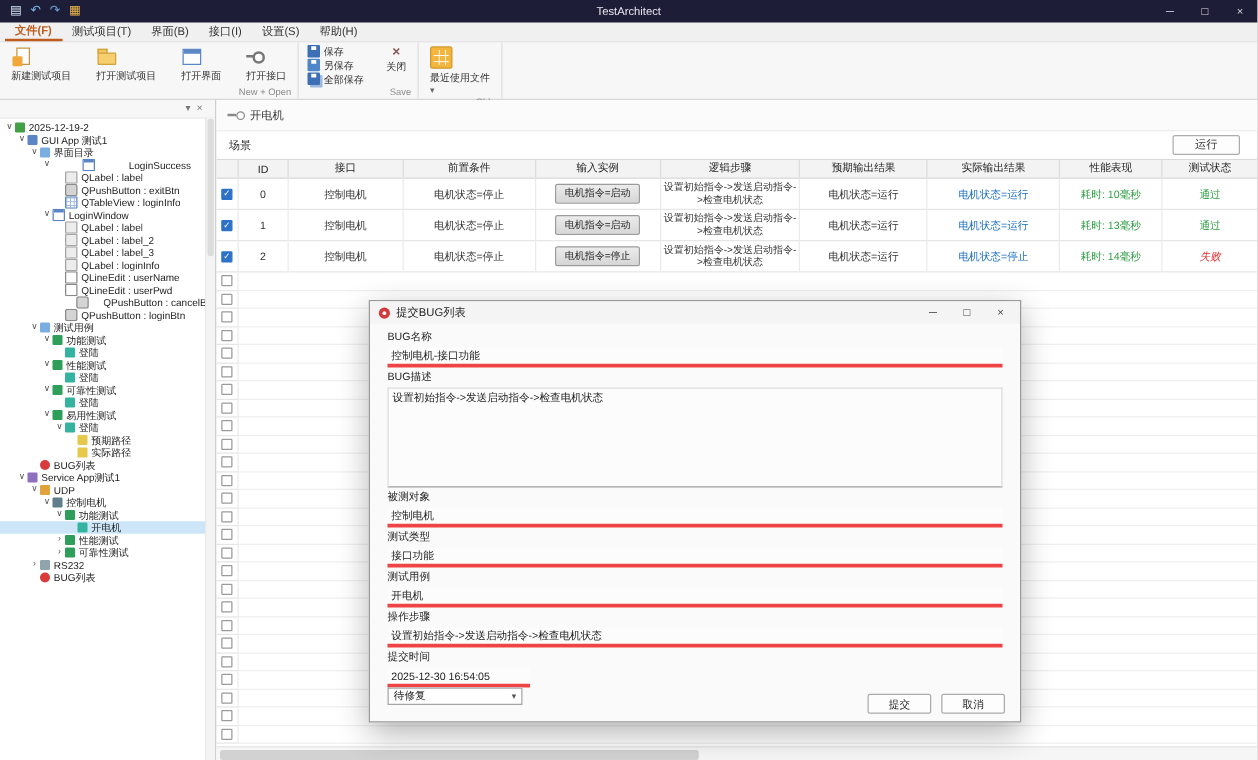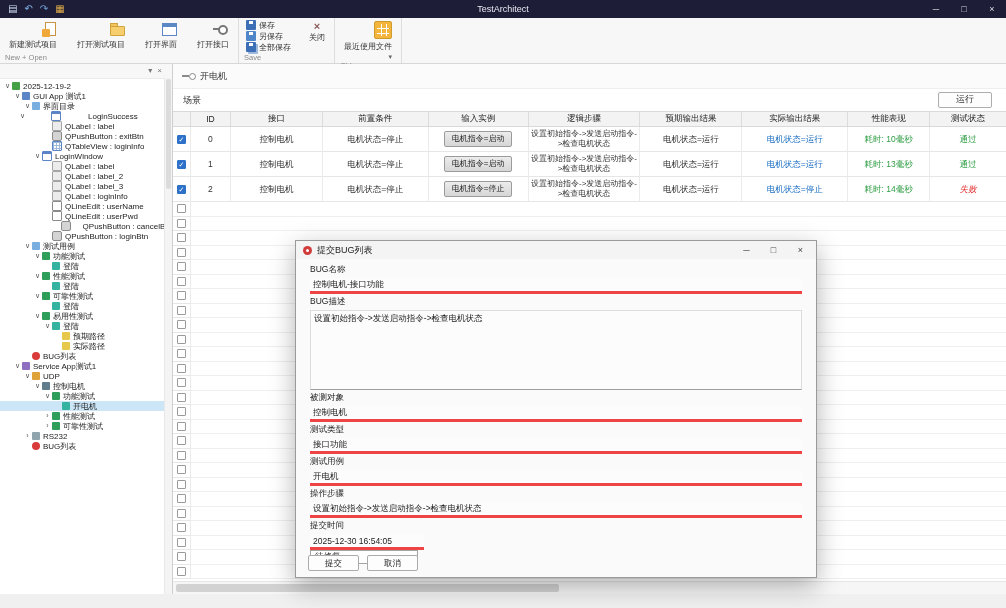--- a/index.html
+++ b/index.html
@@ -17,22 +17,22 @@
 
   
   .menubar{height:15px;background:#f0f0f0;display:flex;align-items:stretch;padding-left:4px;border-bottom:1px solid #e2e2e2}
   .menu-item{font-size:9px;padding:0 8px;display:flex;align-items:center;color:#333}
   .menu-item.active{color:#bf5b1d;font-weight:bold;border-bottom:2px solid #bf5b1d}
 
   
   .ribbon{height:45px;background:#f7f7f7;border-bottom:1px solid #d7d7d7;display:flex}
   .rgroup{display:flex;flex-direction:column;border-right:1px solid #ddd;padding:2px 5px 0}
   .rgroup-items{flex:1;display:flex;align-items:flex-start;gap:12px}
-  .rgroup-name{text-align:left;font-size:7.5px;color:#8a8a8a;height:11px;line-height:11px}
-  .rbtn-lg{display:flex;flex-direction:column;align-items:flex-end;padding:1px 4px;gap:2px;border-radius:2px}
+  .rgroup-name{text-align:right;font-size:7.5px;color:#8a8a8a;height:11px;line-height:11px}
+  .rbtn-lg{display:flex;flex-direction:column;align-items:flex-start;padding:1px 4px;gap:2px;border-radius:2px}
   .rbtn-lg .lbl{font-size:8px;color:#333;white-space:nowrap}
   .rbtn-lg .dd{font-size:7px;color:#666;line-height:5px}
   .rstack{display:flex;flex-direction:column;gap:1px}
   .rbtn-sm{display:flex;align-items:center;gap:3px;font-size:8px;color:#333;padding:0 2px;height:10px;white-space:nowrap}
   .rbtn-v{display:flex;flex-direction:column;align-items:center;font-size:8px;color:#333;padding:1px 4px;gap:1px}
   .ric{width:16px;height:16px;position:relative;display:inline-block}
   .new-project-icon::before{content:'';position:absolute;left:4px;top:1px;width:9px;height:12px;background:#fff;border:1px solid #c99441}
   .new-project-icon::after{content:'';position:absolute;left:1px;bottom:0;width:8px;height:8px;background:#f0a83a;border-radius:1px}
   .open-project-icon::before{content:'';position:absolute;left:1px;top:2px;width:6px;height:3px;background:#f4c45e;border:1px solid #cfa23c;border-bottom:none}
   .open-project-icon::after{content:'';position:absolute;left:1px;top:5px;width:13px;height:8px;background:#f7ce6e;border:1px solid #cfa23c;border-radius:1px}
@@ -122,21 +122,21 @@
   .dlg-title{font-size:9px;color:#222}
   .dlg-controls{margin-left:auto;display:flex}
   .dlg-ctl{width:27px;text-align:center;font-size:9px;color:#444;line-height:18px}
   .dlg-body{flex:1;padding:3px 14px 0;display:flex;flex-direction:column;min-height:0}
   .fld-label{font-size:8.5px;color:#222;margin:2px 0 2px;flex:none}
   .fld-input{height:13px;border-bottom:3px solid #ef4444;font-size:8.5px;color:#222;display:flex;align-items:center;padding:0 3px;flex:none;background:#fcfcfc}
   .fld-input.narrow{width:108px}
   .fld-textarea{height:74px;border:1px solid #dcdcdc;border-bottom:1px solid #9f9f9f;background:#fcfcfc;font-size:8.5px;color:#222;padding:2px 3px;flex:none;line-height:1.3}
   .fld-select{width:108px;height:14px;border:1px solid #a5a5a5;background:#fff;font-size:8.5px;color:#222;display:flex;align-items:center;justify-content:space-between;padding:0 4px;flex:none;box-sizing:border-box}
   .fld-select .chev{font-size:7px;color:#555}
-  .dlg-buttons{display:flex;justify-content:flex-start;gap:8px;padding:4px 12px 6px;flex:none}
+  .dlg-buttons{display:flex;justify-content:flex-end;gap:8px;padding:4px 12px 6px;flex:none}
   .dlg-btn{font-family:inherit;font-size:8.5px;color:#222;background:#fdfdfd;border:1px solid #ababab;border-radius:2px;padding:2px 16px;line-height:1.2}
 </style>
 </head>
 <body>
 
 <div class="window">
 
   <div class="titlebar">
     <div class="tb-icons">
         <span class="tb-icon c-save">▤</span>
@@ -145,20 +145,28 @@
         <span class="tb-icon c-apps">▦</span>
       </div>
     <div class="tb-title">TestArchitect</div>
     <div class="tb-controls">
         <span class="tb-ctl">─</span>
         <span class="tb-ctl">□</span>
         <span class="tb-ctl">×</span>
       </div>
   </div>
 
+  <div class="menubar">
+      <span class="menu-item active">文件(F)</span>
+      <span class="menu-item">测试项目(T)</span>
+      <span class="menu-item">界面(B)</span>
+      <span class="menu-item">接口(I)</span>
+      <span class="menu-item">设置(S)</span>
+      <span class="menu-item">帮助(H)</span>
+    </div>
 
   <div class="ribbon">
       <div class="rgroup">
         <div class="rgroup-items">
           <div class="rbtn-lg">
             <span class="ric new-project-icon"></span>
             <span class="lbl">新建测试项目</span>
           </div>
           <div class="rbtn-lg">
             <span class="ric open-project-icon"></span>
@@ -226,21 +234,21 @@
           <div class="tree-row" style="padding-left: 13px;">
             <span class="expander">∨</span>
             <span class="ti app-icon"></span>
             <span class="tlabel">GUI App 测试1</span>
           </div>
           <div class="tree-row" style="padding-left: 23px;">
             <span class="expander">∨</span>
             <span class="ti folder-icon"></span>
             <span class="tlabel">界面目录</span>
           </div>
-          <div class="tree-row" style="padding-left: 18px; gap: 24px;">
+          <div class="tree-row" style="padding-left: 33px; gap: 24px;">
             <span class="expander">∨</span>
             <span class="ti window-icon"></span>
             <span class="tlabel">LoginSuccess</span>
           </div>
           <div class="tree-row" style="padding-left: 43px;">
             <span class="expander"></span>
             <span class="ti qlabel-icon"></span>
             <span class="tlabel">QLabel : label</span>
           </div>
           <div class="tree-row" style="padding-left: 43px;">

